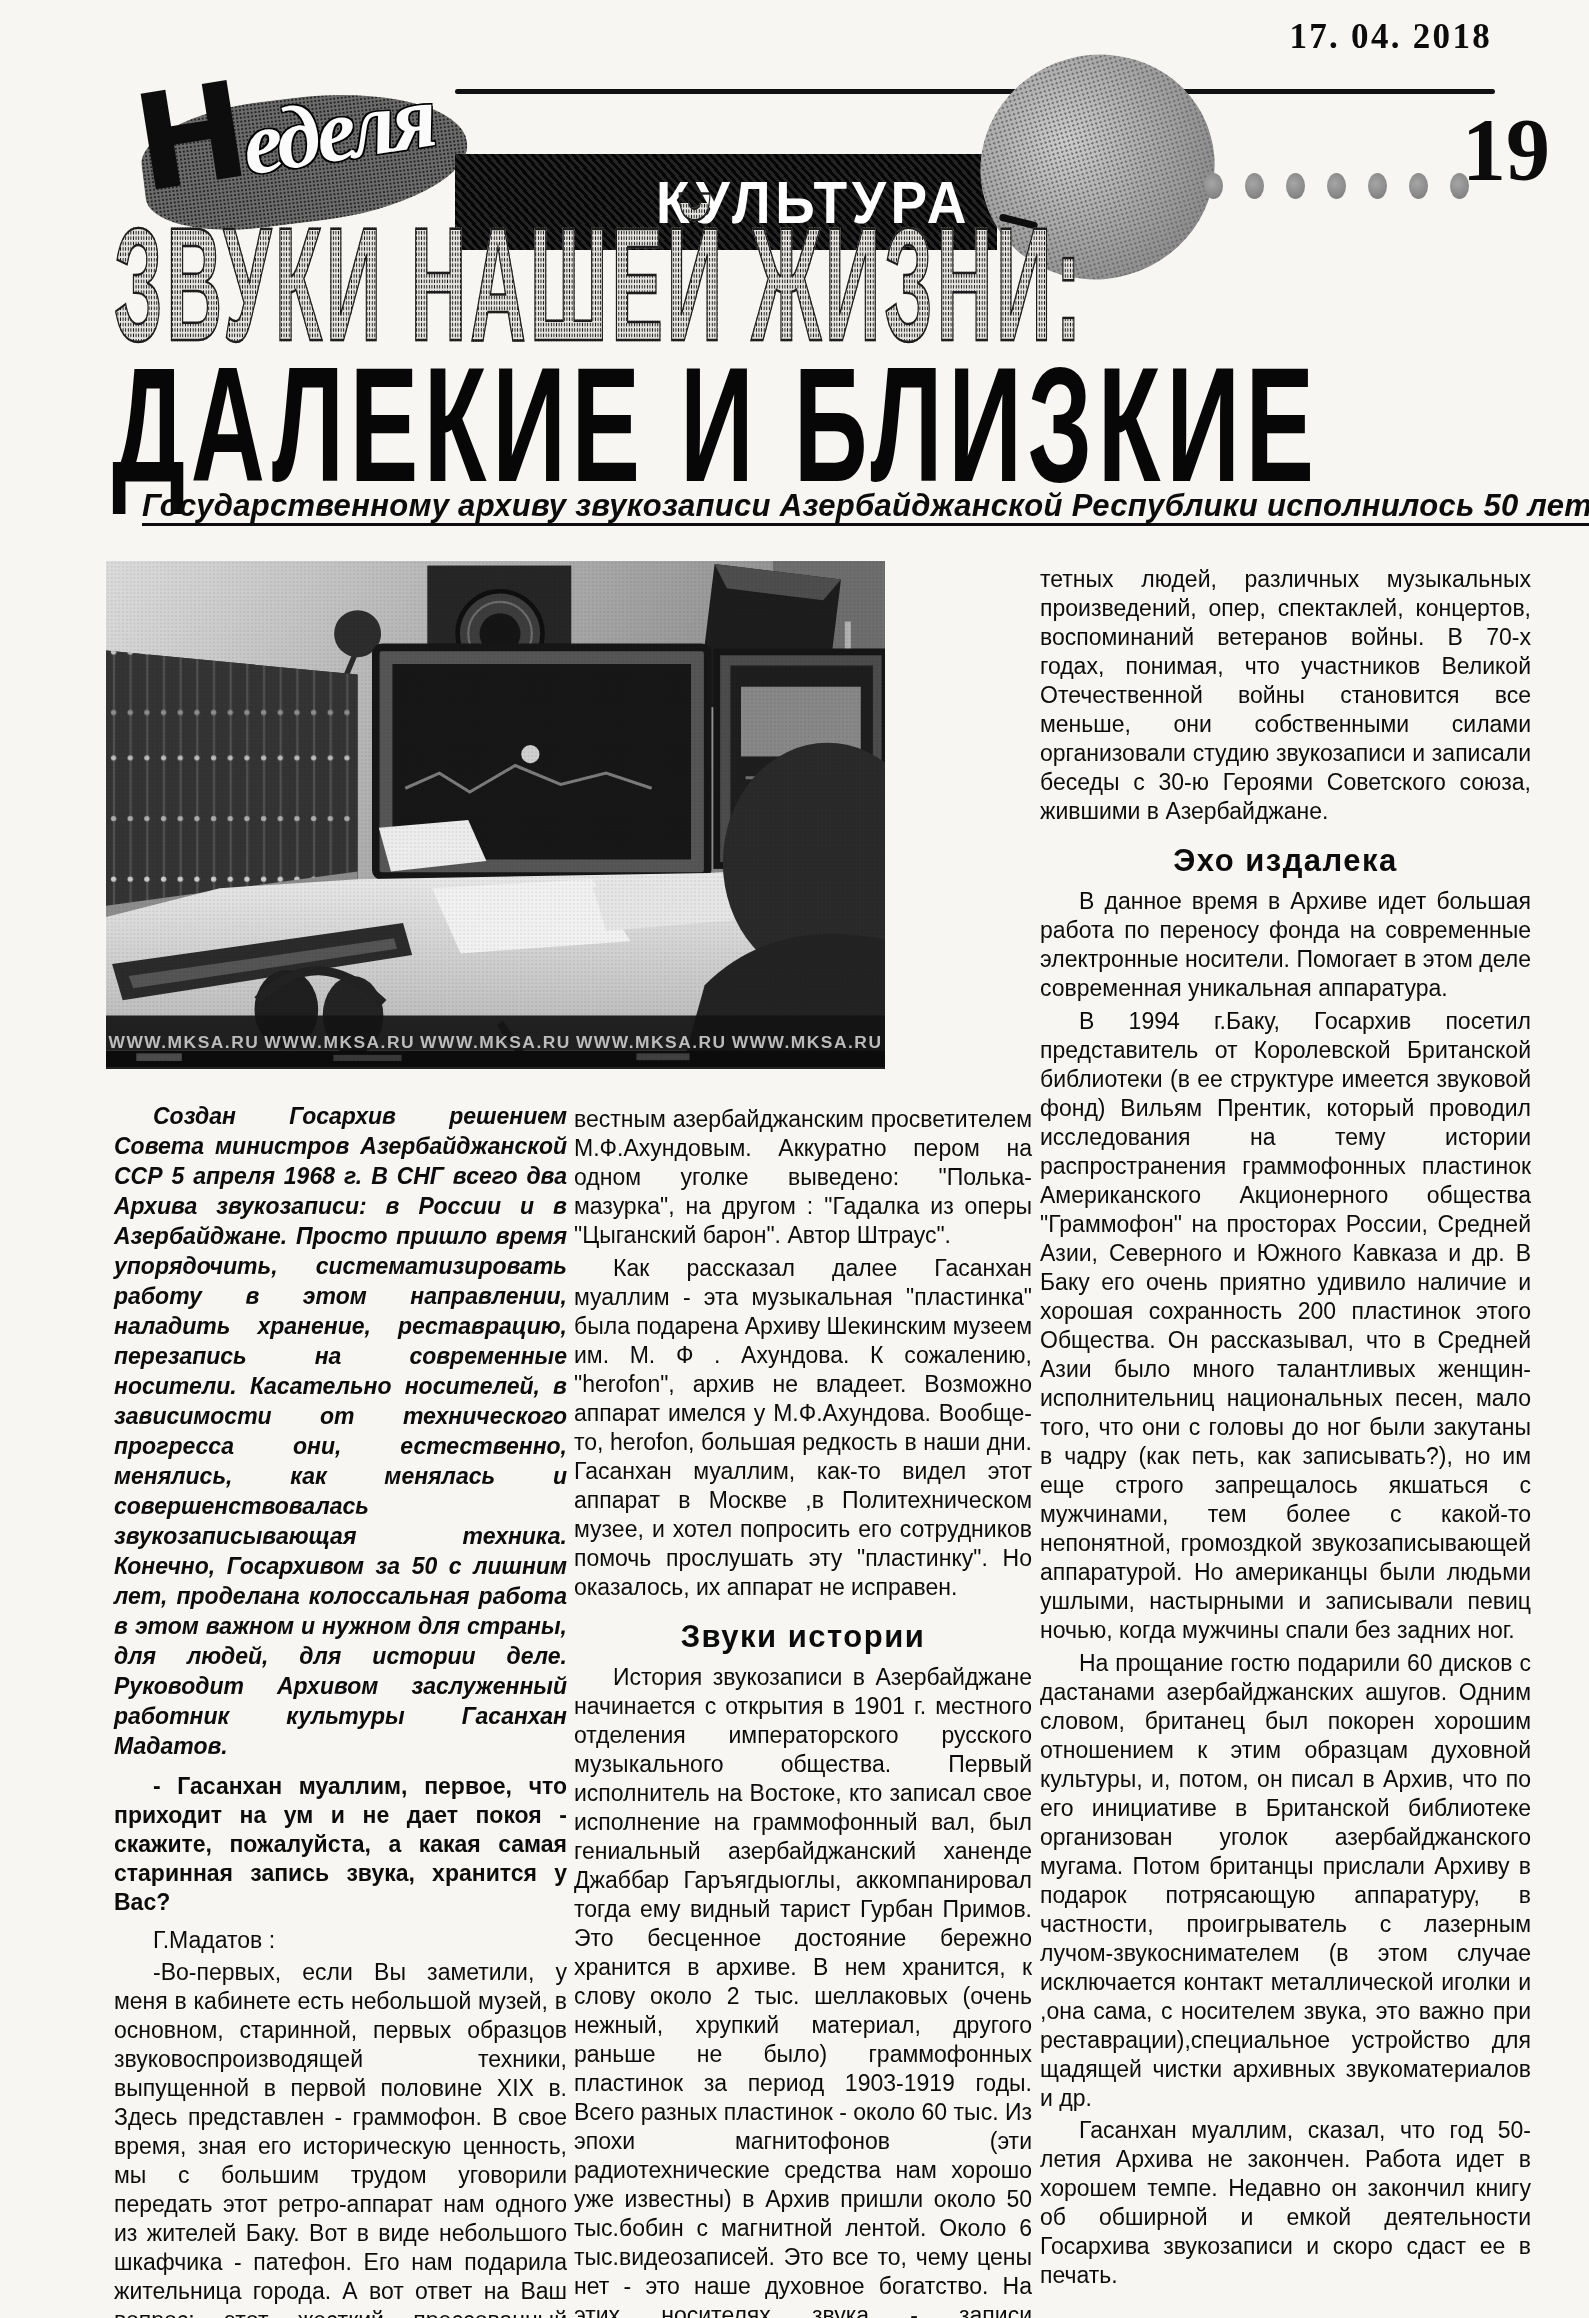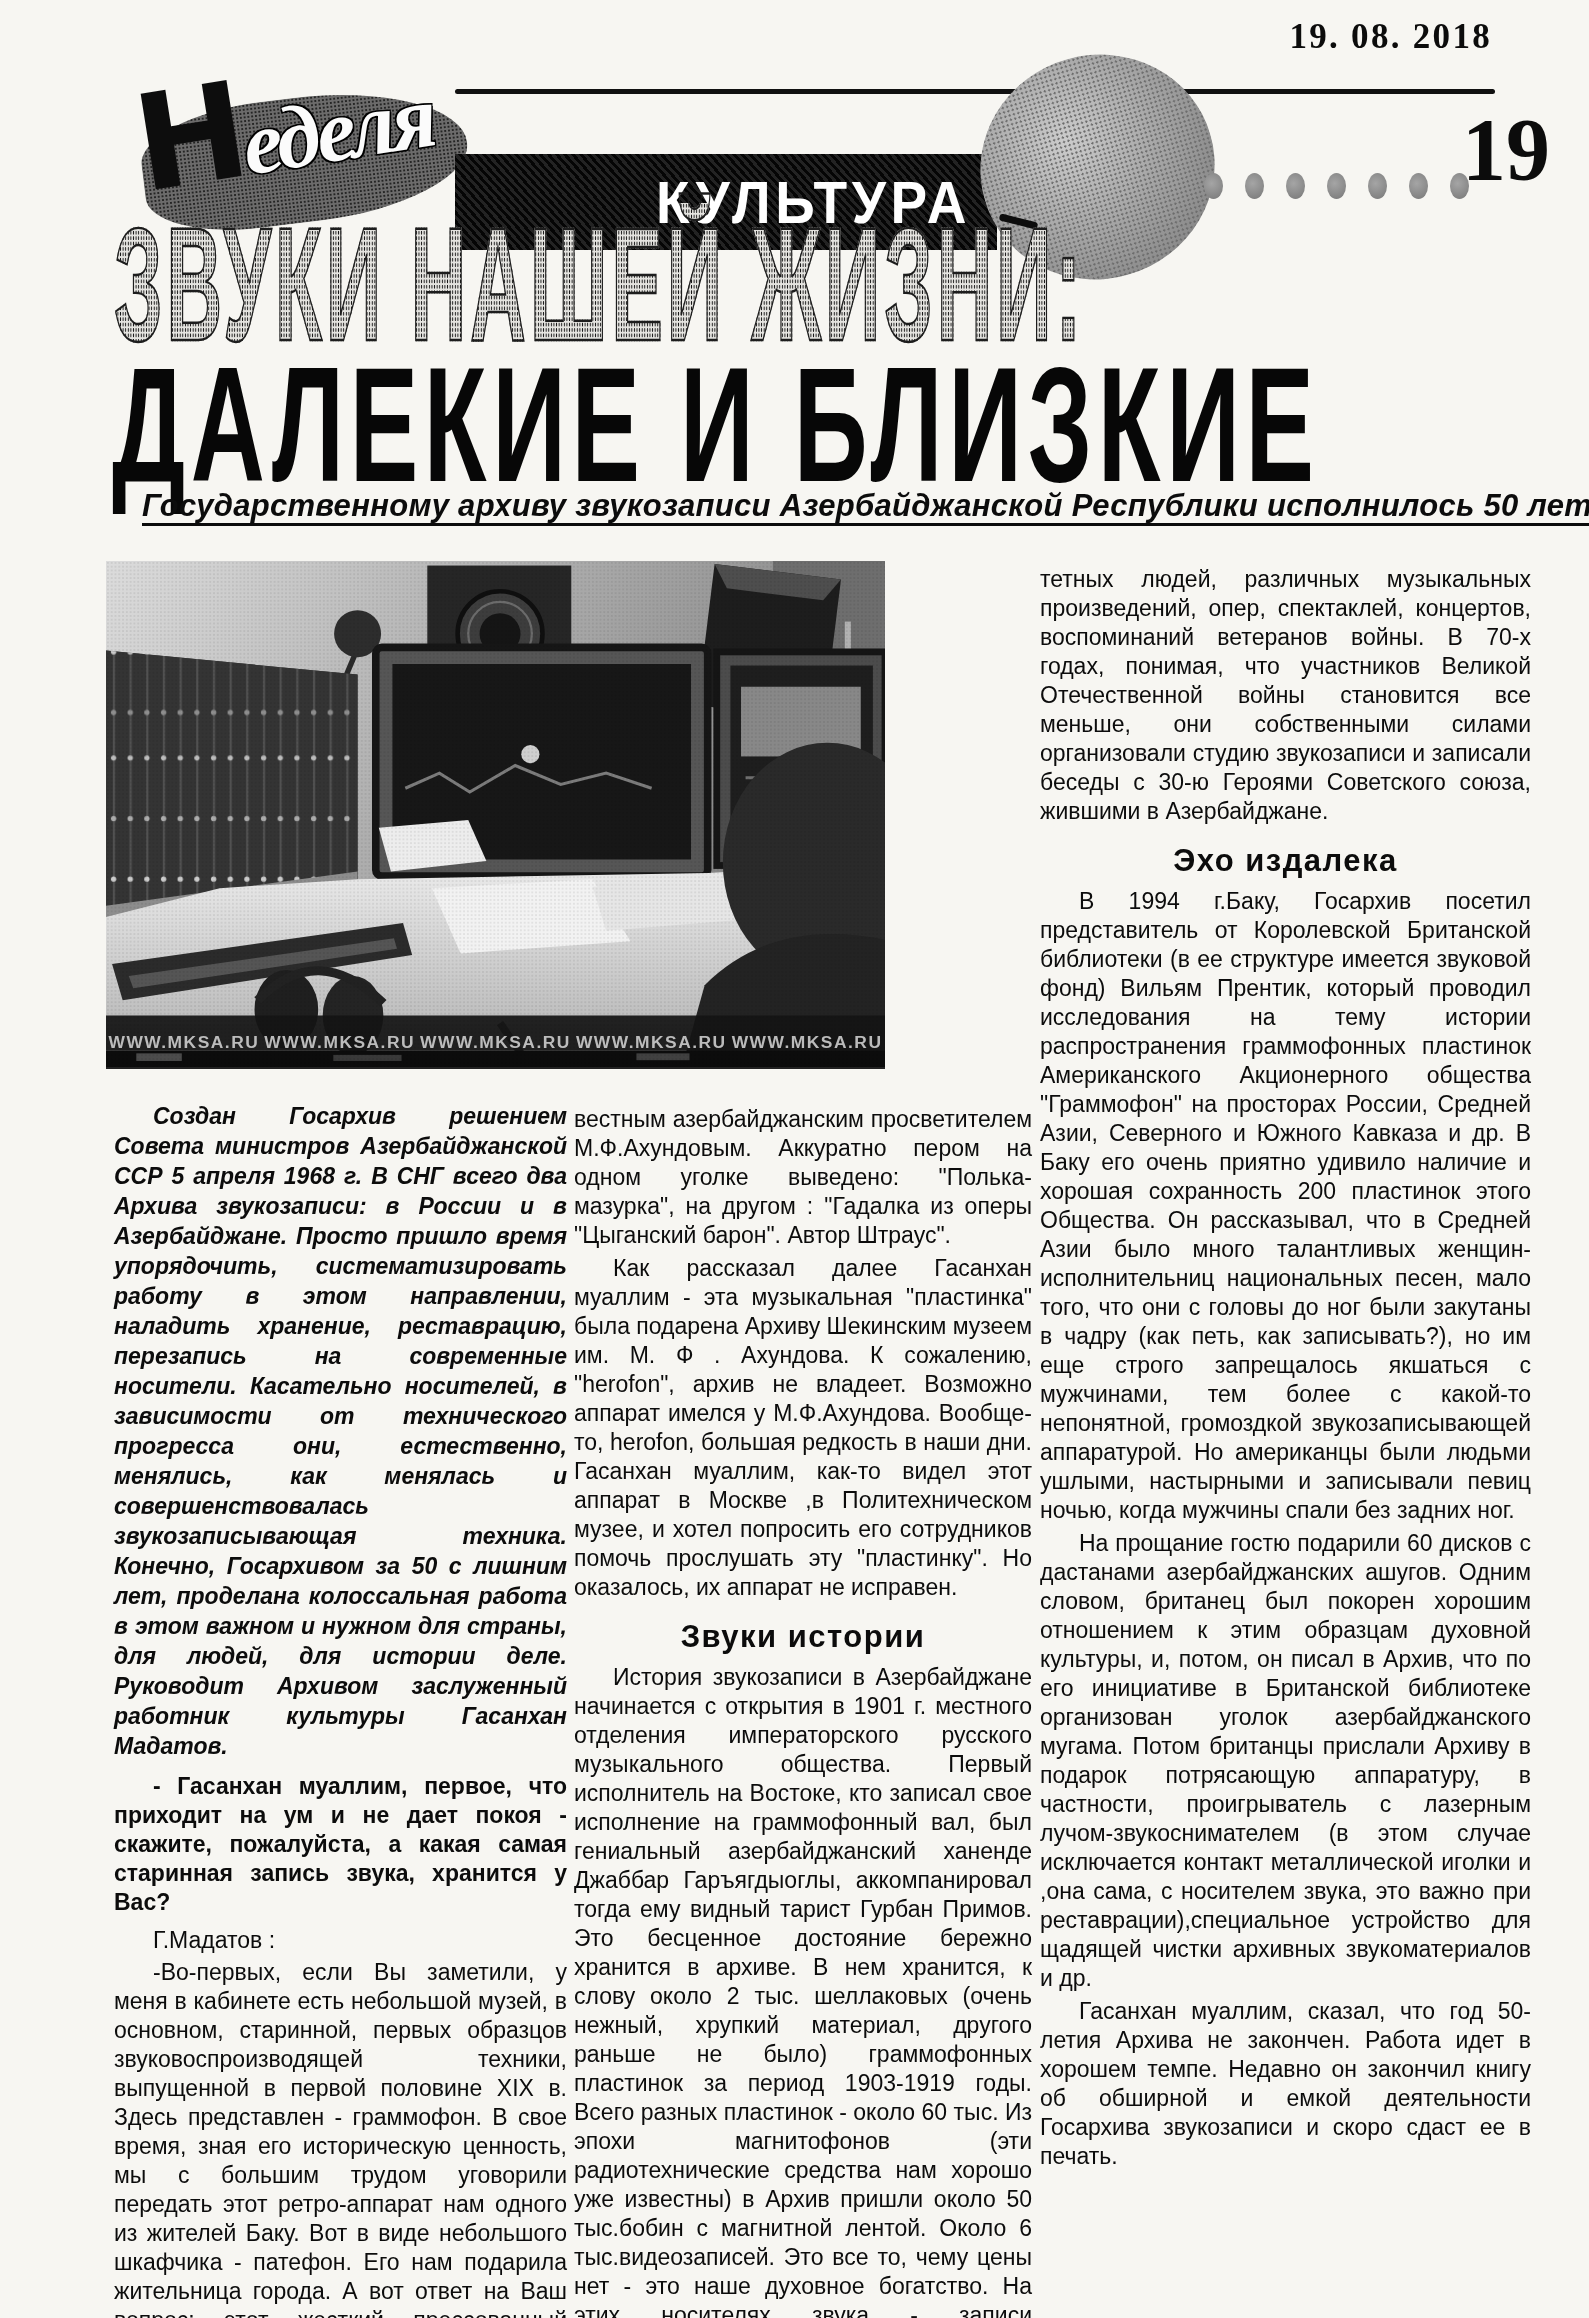--- a/index.html
+++ b/index.html
@@ -79,21 +79,21 @@
 </style>
 </head>
 <body>
 
 <div class="page">
 
   <div class="logo">
     <div class="logo-blob"></div>
     <span class="logo-text">Неделя</span>
   </div>
-  <div class="date">19. 08. 2018</div>
+  <div class="date">17. 04. 2018</div>
   <div class="rule"></div>
   <div class="section-band">
     <span>КУЛЬТУРА</span>
   </div>
   <div class="halftone-ellipse"></div>
   <div class="ellipse-mark"></div>
   <div class="dots">
     <i></i>
       <i></i>
       <i></i>
@@ -216,19 +216,20 @@
   <div class="col" id="col2">
     <p>вестным азербайджанским просветителем М.Ф.Ахундовым. Аккуратно пером  на одном уголке выведено: "Полька-мазурка", на другом : "Гадалка из оперы "Цыганский барон". Автор Штраус".</p>
     <p class="ind">Как рассказал далее Гасанхан муаллим - эта музыкальная "пластинка" была подарена Архиву Шекинским  музеем им. М. Ф . Ахундова. К сожалению, "herofon", архив не владеет. Возможно аппарат имелся у М.Ф.Ахундова. Вообще-то, herofon, большая редкость в наши дни. Гасанхан муаллим, как-то видел этот аппарат в Москве ,в Политехническом музее, и хотел попросить его сотрудников помочь прослушать эту "пластинку". Но оказалось, их аппарат не исправен.</p>
     <h3>Звуки истории</h3>
     <p class="ind">История звукозаписи в Азербайджане начинается с открытия в 1901 г. местного отделения императорского русского музыкального общества. Первый исполнитель на Востоке, кто записал свое исполнение на граммофонный вал, был гениальный азербайджанский ханенде Джаббар Гаръягдыоглы, аккомпанировал тогда ему видный тарист  Гурбан Примов. Это бесценное достояние бережно хранится в архиве. В нем хранится, к слову около 2 тыс. шеллаковых (очень нежный, хрупкий материал, другого раньше не было) граммофонных пластинок за период 1903-1919 годы. Всего разных пластинок - около 60 тыс. Из эпохи магнитофонов (эти радиотехнические средства нам хорошо уже известны) в Архив пришли около 50 тыс.бобин с магнитной лентой. Около 6 тыс.видеозаписей. Это все то, чему цены нет - это наше духовное богатство. На этих носителях звука - записи выступлений известных, автори-</p>
   </div>
 
   <div class="col" id="col3">
     <p>тетных людей, различных музыкальных произведений, опер, спектаклей, концертов, воспоминаний ветеранов войны. В 70-х годах, понимая, что участников Великой Отечественной войны становится все меньше, они собственными силами организовали студию звукозаписи и записали беседы с 30-ю Героями Советского союза, жившими в Азербайджане.</p>
     <h3>Эхо издалека</h3>
+    <p class="ind">В данное время в Архиве идет большая работа по переносу фонда на современные электронные носители. Помогает в этом деле современная  уникальная аппаратура.</p>
     <p class="ind">В 1994 г.Баку, Госархив посетил  представитель от Королевской Британской библиотеки (в ее структуре имеется звуковой фонд) Вильям Прентик, который проводил исследования на тему истории распространения граммофонных пластинок Американского Акционерного общества "Граммофон" на просторах России, Средней Азии, Северного и Южного Кавказа и др. В Баку его очень приятно удивило наличие и хорошая сохранность 200 пластинок этого Общества. Он рассказывал, что в Средней Азии было много талантливых женщин-исполнительниц  национальных песен, мало того, что они с головы до ног были закутаны в чадру (как петь, как записывать?), но им еще строго запрещалось якшаться с мужчинами, тем более с какой-то непонятной, громоздкой звукозаписывающей аппаратурой. Но американцы были людьми ушлыми, настырными и записывали певиц ночью, когда мужчины спали без задних ног.</p>
     <p class="ind">На прощание гостю подарили 60  дисков с дастанами азербайджанских ашугов. Одним словом, британец был покорен хорошим отношением к этим образцам духовной культуры, и, потом, он писал в Архив, что по его инициативе в Британской библиотеке организован уголок азербайджанского мугама. Потом британцы прислали Архиву в подарок потрясающую аппаратуру, в частности, проигрыватель с лазерным лучом-звукоснимателем (в этом случае исключается контакт  металлической иголки и ,она сама, с носителем звука, это важно при реставрации),специальное устройство для щадящей чистки архивных звукоматериалов и др.</p>
     <p class="ind">Гасанхан муаллим, сказал, что год 50-летия Архива не закончен. Работа идет в хорошем темпе. Недавно он закончил книгу об обширной и емкой деятельности Госархива звукозаписи и скоро сдаст ее в печать.</p>
   </div>
 
 </div>
 
 
 </body></html>

